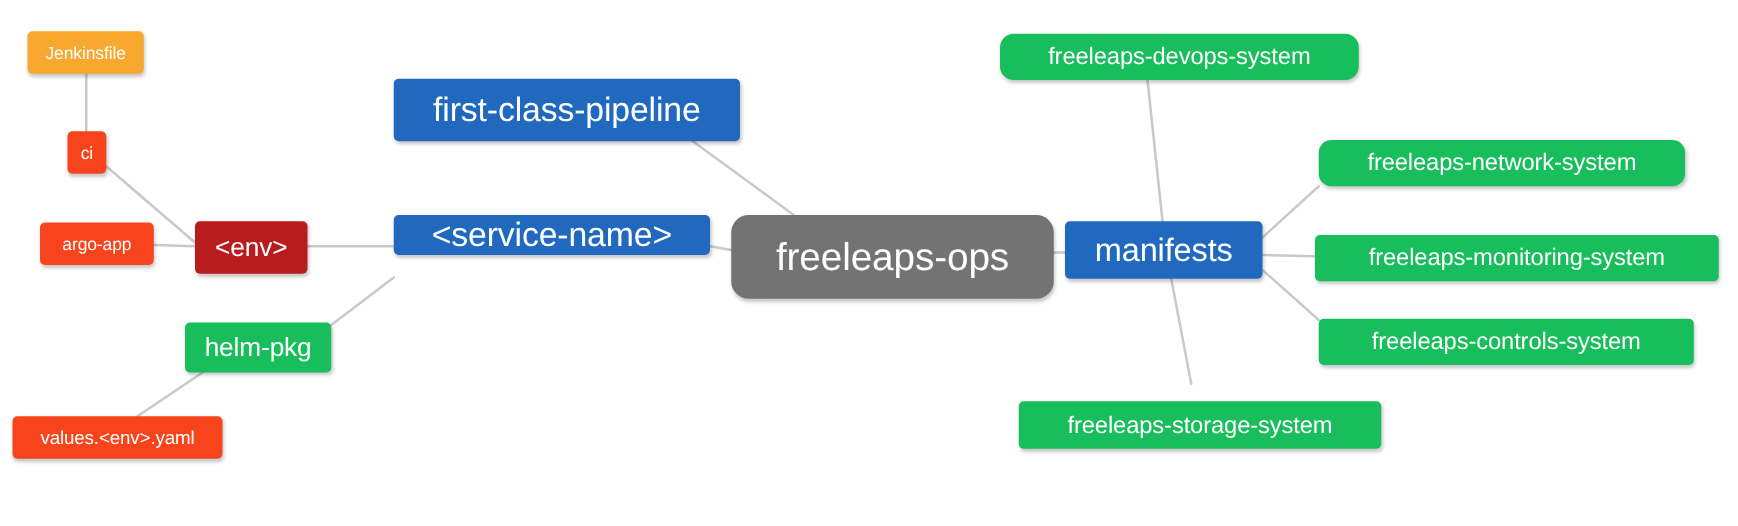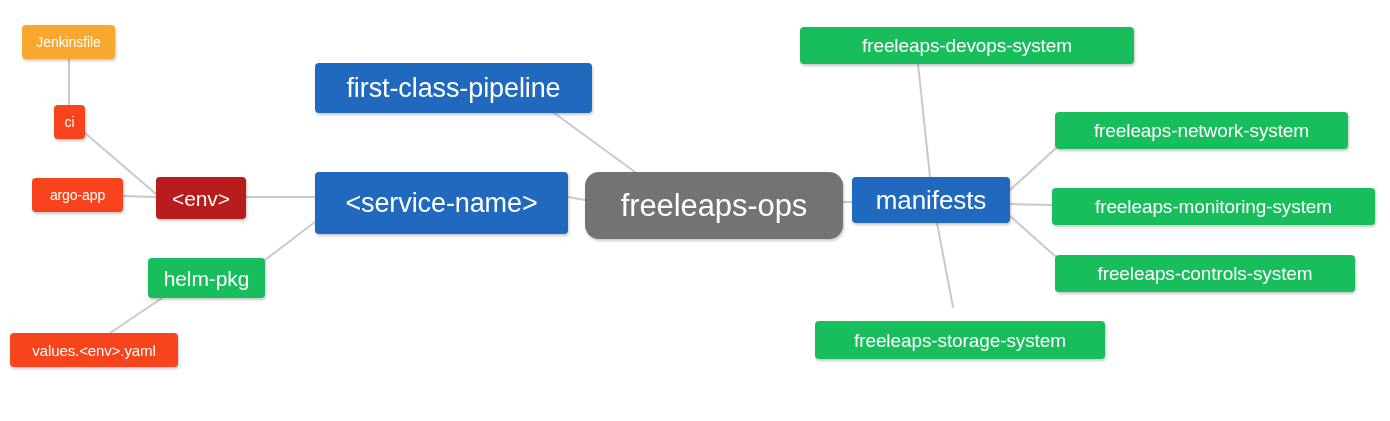--- a/index.html
+++ b/index.html
@@ -81,33 +81,33 @@
       </div>
       <div class="node" style="left: 148px; top: 258px; width: 117px; height: 40px; background: rgb(25, 190, 92); font-size: 21px;">
         <span class="node-label">helm-pkg</span>
       </div>
       <div class="node" style="left: 10px; top: 333px; width: 168px; height: 34px; background: rgb(248, 68, 28); font-size: 15px; justify-content: center;">
         <span class="node-label">values.&lt;env&gt;.yaml</span>
       </div>
       <div class="node" style="left: 315px; top: 38px; width: 277px; height: 50px; background: rgb(32, 105, 191); font-size: 27px; margin-top: 25px;">
         <span class="node-label">first-class-pipeline</span>
       </div>
-      <div class="node" style="left: 315px; top: 172px; width: 253px; height: 62px; background: rgb(32, 105, 191); font-size: 27px;">
+      <div class="node" style="left: 315px; top: 172px; width: 253px; height: 32px; background: rgb(32, 105, 191); font-size: 27px;">
         <span class="node-label">&lt;service-name&gt;</span>
       </div>
       <div class="node" style="left: 585px; top: 172px; width: 258px; height: 67px; background: #737373; font-size: 31px; border-radius: 14px;">
         <span class="node-label">freeleaps-ops</span>
       </div>
       <div class="node" style="left: 852px; top: 177px; width: 158px; height: 46px; background: rgb(32, 105, 191); font-size: 26px;">
         <span class="node-label">manifests</span>
       </div>
-      <div class="node" style="left: 800px; top: 27px; width: 334px; height: 37px; background: rgb(25, 190, 92); font-size: 19px;">
+      <div class="node" style="left: 800px; top: 27px; width: 287px; height: 37px; background: rgb(25, 190, 92); font-size: 19px; border-radius: 11px;">
         <span class="node-label">freeleaps-devops-system</span>
       </div>
-      <div class="node" style="left: 1055px; top: 112px; width: 293px; height: 37px; background: rgb(25, 190, 92); font-size: 19px;">
+      <div class="node" style="left: 1055px; top: 112px; width: 293px; height: 37px; background: rgb(25, 190, 92); font-size: 19px; border-radius: 10px;">
         <span class="node-label">freeleaps-network-system</span>
       </div>
       <div class="node" style="left: 1052px; top: 188px; width: 323px; height: 37px; background: rgb(25, 190, 92); font-size: 19px;">
         <span class="node-label">freeleaps-monitoring-system</span>
       </div>
       <div class="node" style="left: 1055px; top: 255px; width: 300px; height: 37px; background: rgb(25, 190, 92); font-size: 19px;">
         <span class="node-label">freeleaps-controls-system</span>
       </div>
       <div class="node" style="left: 815px; top: 321px; width: 290px; height: 38px; background: rgb(25, 190, 92); font-size: 19px;">
         <span class="node-label">freeleaps-storage-system</span>

